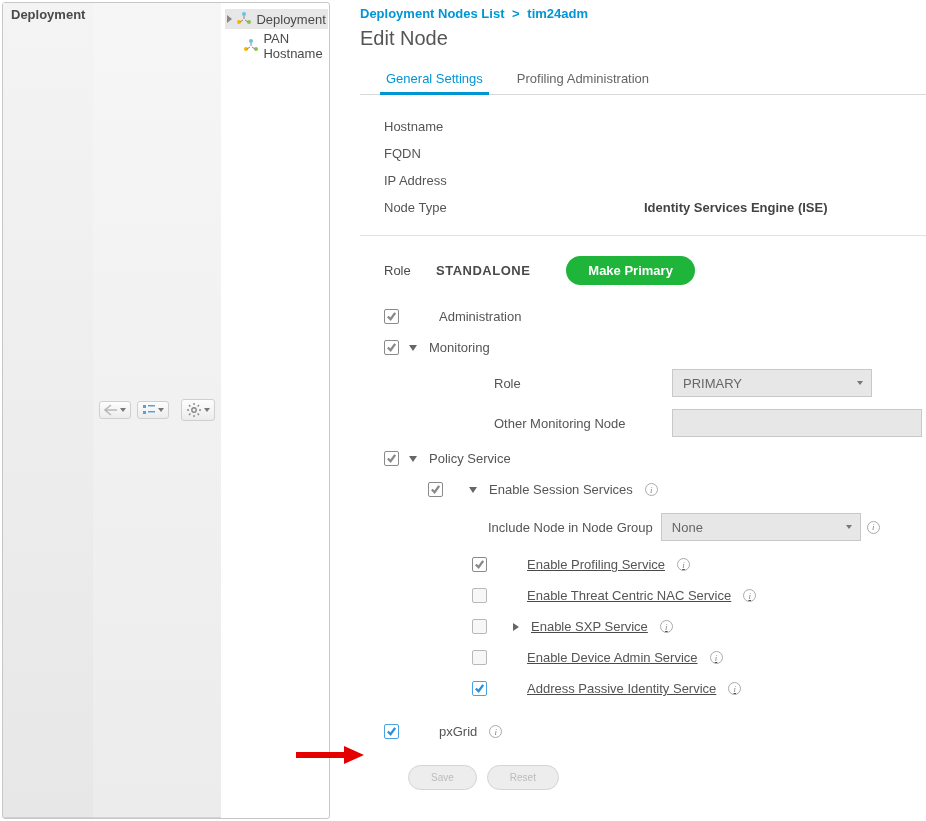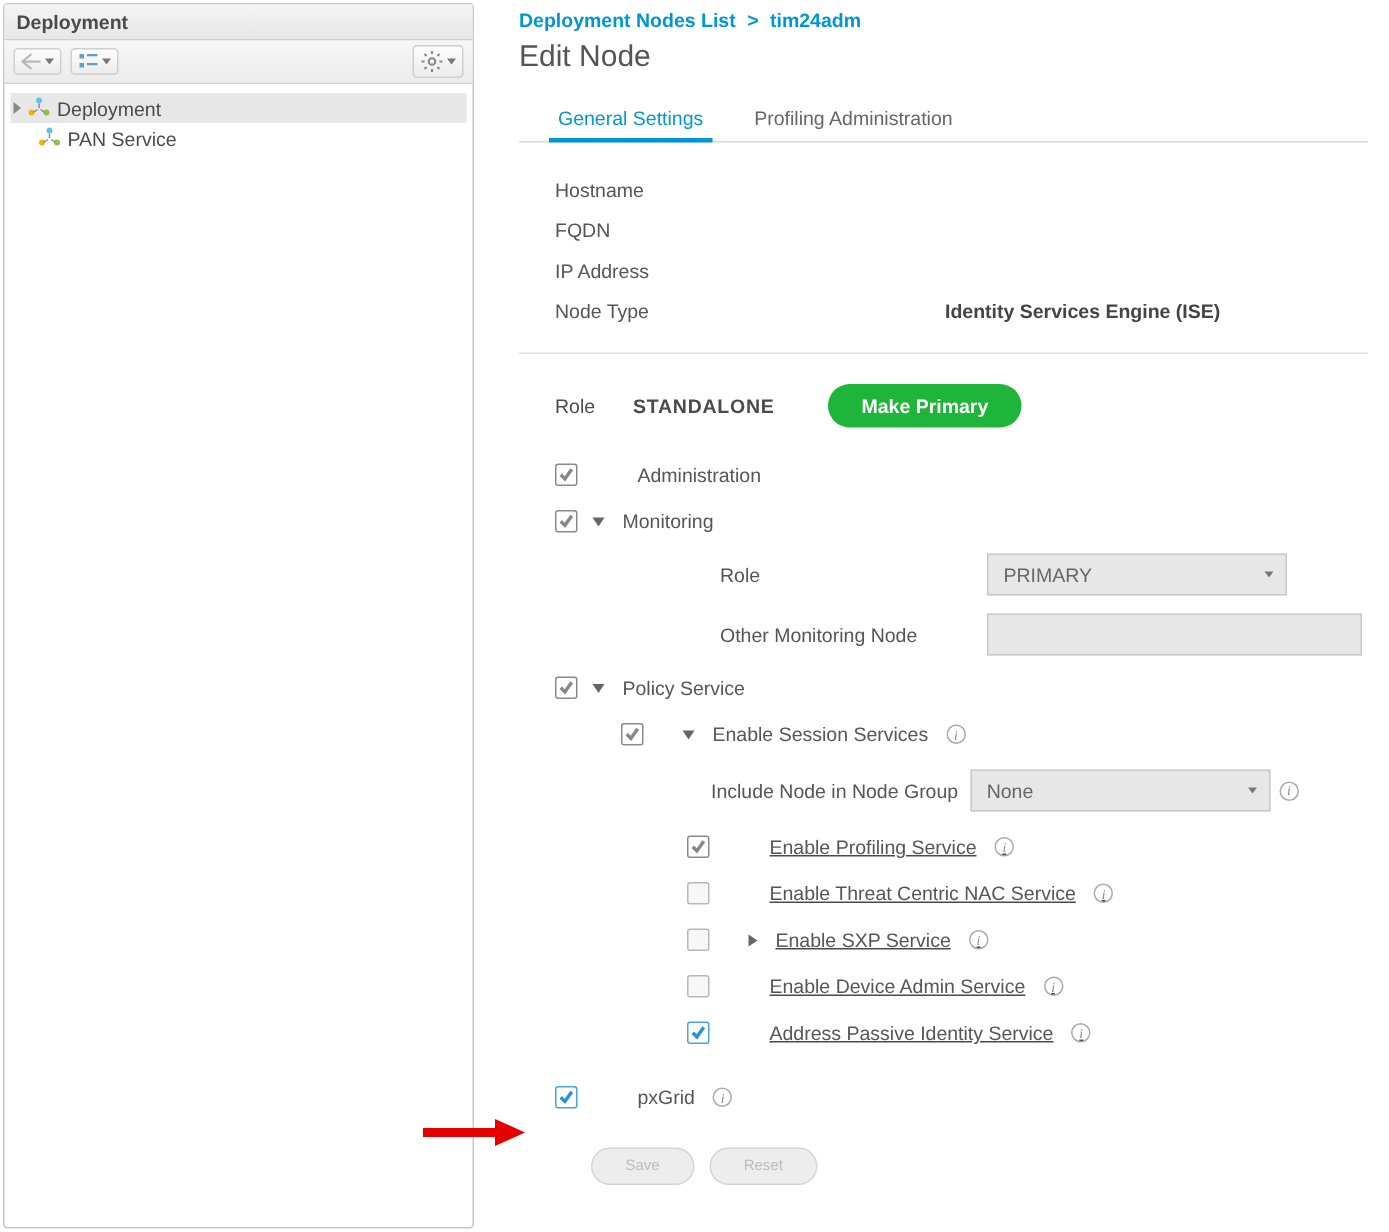--- a/index.html
+++ b/index.html
@@ -15,21 +15,21 @@
   }
   .container { display: flex; height: 100%; }
   
   .sidebar {
     width: 328px;
     border: 1px solid #c7c7c7;
     border-radius: 3px;
     margin: 2px 0 2px 2px;
     background: #fff;
     display: flex;
-    flex-direction: column;
+    flex-direction: row;
   }
   .sidebar-header {
     background: linear-gradient(#f4f4f4,#e7e7e7);
     border-bottom: 1px solid #cfcfcf;
     padding: 4px 8px;
     font-weight: bold;
     color: #4a4a4a;
   }
   .toolbar {
     display: flex;
@@ -296,21 +296,21 @@
       </div>
       <div class="tree-row" style="padding-left:18px">
         <span class="star-icon">
           <svg viewBox="0 0 16 16">
               <circle cx="8" cy="3" r="2" fill="#66c2e0"></circle>
               <circle cx="3" cy="11" r="2" fill="#f4b400"></circle>
               <circle cx="13" cy="11" r="2" fill="#8bc34a"></circle>
               <path d="M8 5v3M7 9l-3 2M9 9l3 2" stroke="#888" stroke-width="1"></path>
             </svg>
         </span>
-        <span class="tree-label">PAN Service</span>
+        <span class="tree-label">PAN Hostname</span>
       </div>
     </div>
   </div>
 
   <div class="main">
     <svg class="arrow" viewBox="0 0 70 22">
       <line x1="2" y1="11" x2="52" y2="11" stroke="#e50000" stroke-width="6"></line>
       <polygon points="50,2 70,11 50,20" fill="#e50000"></polygon>
     </svg>
 

